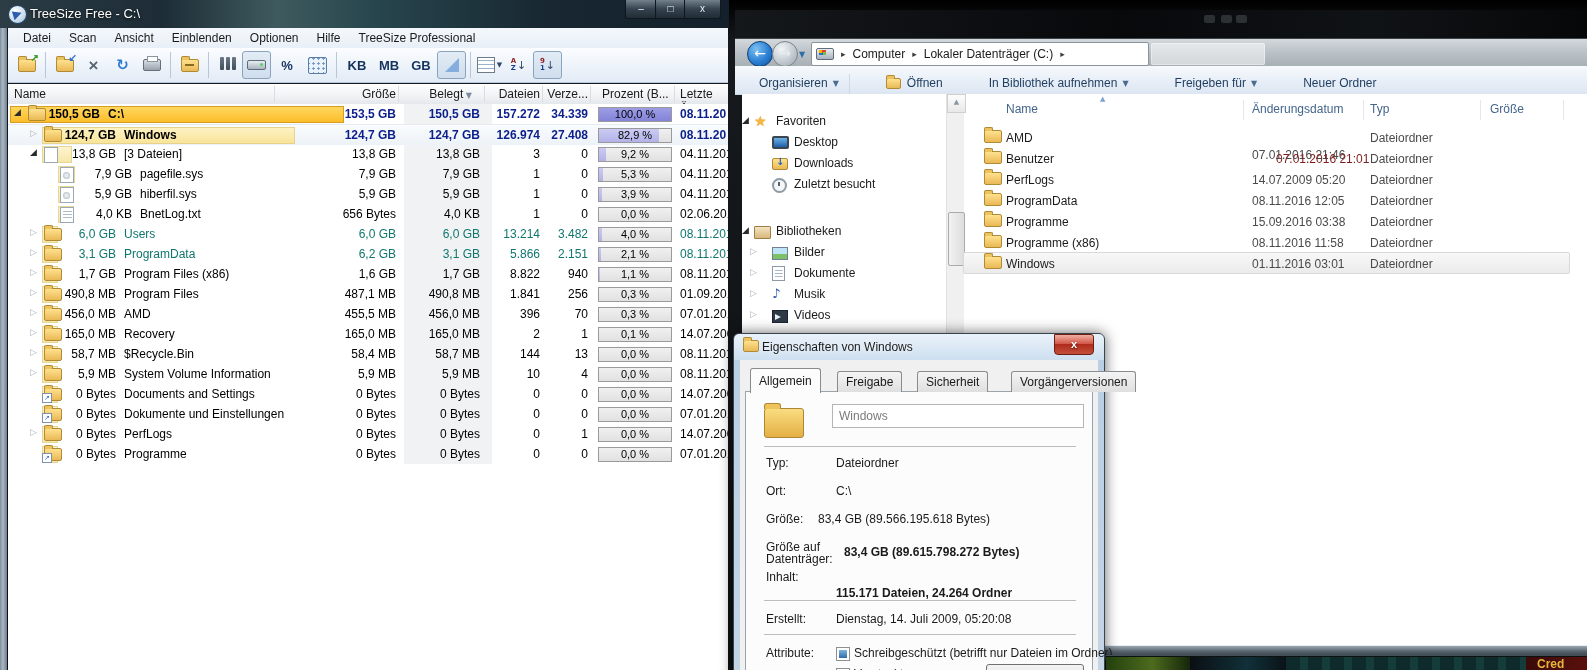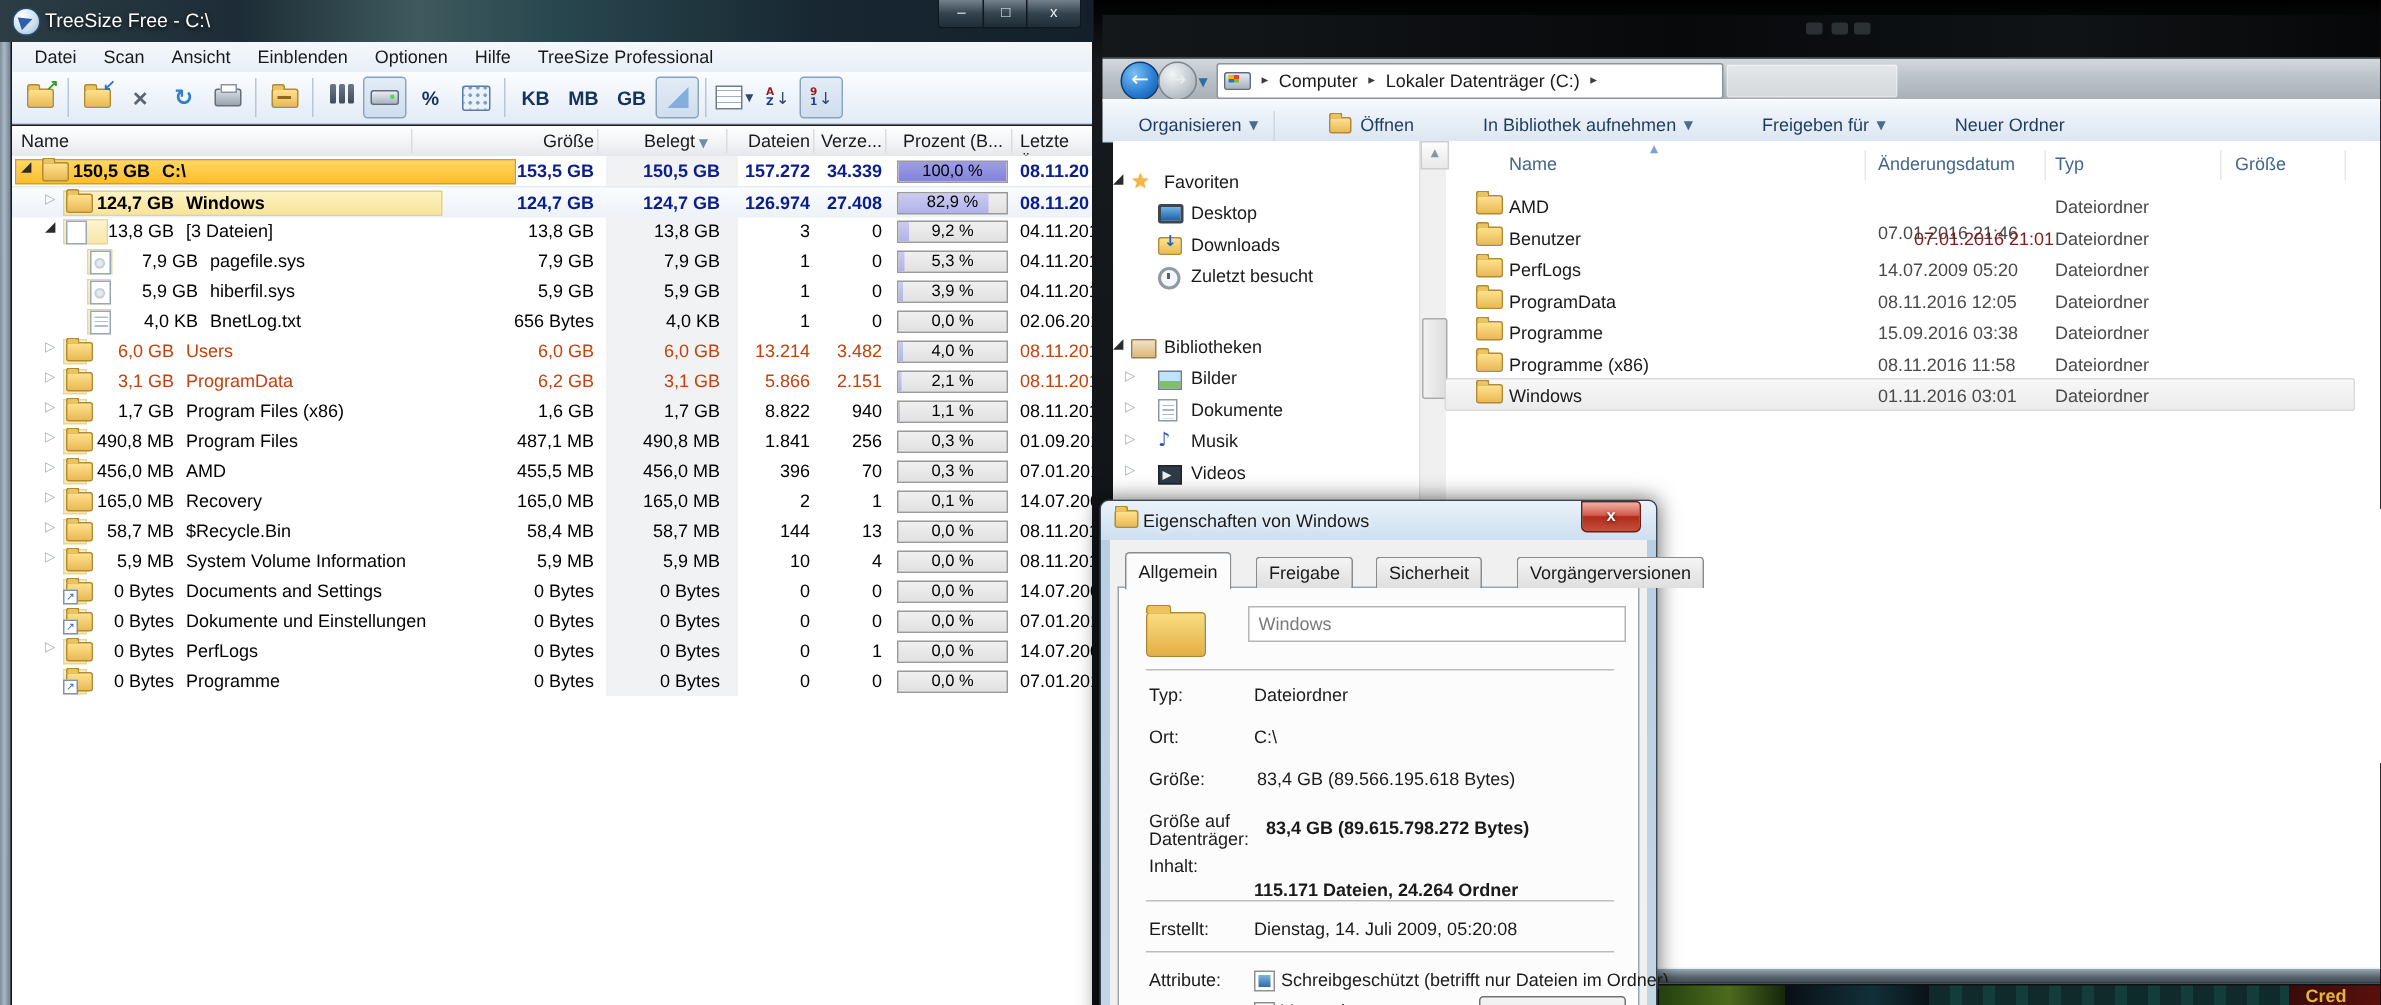--- a/index.html
+++ b/index.html
@@ -54,21 +54,21 @@
   .ch{position:absolute;top:3px;}
   .chsep{position:absolute;top:2px;width:1px;height:16px;background:#d9dde2;}
   .ts-body{position:absolute;left:8px;right:1px;top:104px;bottom:0;background:#fff;overflow:hidden;}
   .belegt-shade{position:absolute;left:396px;top:0;width:88px;height:360px;background:#f1f2f4;}
   .ts-row{position:absolute;left:0;width:100%;height:20px;font-size:12px;color:#000;}
   .ts-row.hot{background:linear-gradient(#fafcfe,#edf2f8);border-top:1px solid #e4ebf2;}
   .ts-row span{position:absolute;top:3px;white-space:nowrap;}
   .ts-row .num{text-align:right;}
   .c-navy .num,.c-navy .dt{color:#0a1e8c;font-weight:bold;}
   .c-navy .nm,.c-navy .sz{color:#000;font-weight:bold;}
-  .c-blue span{color:#c2410c;}
+  .c-blue span{color:#0f766e;}
   .exp{position:absolute;top:4px;width:11px;font-family:"DejaVu Sans",sans-serif;font-size:9px;line-height:11px;}
   .exp.open{color:#2b2b2b;} .exp.closed{color:#a7b2bd;}
   .rowicon{position:absolute;top:4px;}
   .ficon{width:12px;height:14px;background:#fff;border:1px solid #9aa7b5;position:relative;}
   .ficon.sys:after{content:"";position:absolute;left:2px;top:4px;width:7px;height:7px;border-radius:50%;
       background:radial-gradient(#e6ebef 30%,#97a3ae);}
   .ficon.text:after{content:"";position:absolute;left:2px;top:3px;right:1px;height:9px;
       background:repeating-linear-gradient(#aebccb 0 1px,transparent 1px 3px);}
   .lnk{position:absolute;left:-2px;bottom:-2px;width:8px;height:8px;background:#fff;border:1px solid #7d92ab;
       font-size:7px;line-height:8px;color:#2f62c4;text-align:center;font-family:"DejaVu Sans",sans-serif;}
@@ -808,21 +808,21 @@
           <div style="position: absolute; left: 18px; top: 16px;">
             <div class="bigfold"></div>
           </div>
           <div class="dlg-name" style="left: 86px; top: 12px; width: 244px;">Windows</div>
           <div class="dlg-sep" style="left: 18px; top: 54px; width: 312px;"></div>
           <div class="frow" style="left: 20px; top: 64px;">Typ:</div>
           <div class="frow" style="left: 90px; top: 64px;">Dateiordner</div>
           <div class="frow" style="left: 20px; top: 92px;">Ort:</div>
           <div class="frow" style="left: 90px; top: 92px;">C:\</div>
           <div class="frow" style="left: 20px; top: 120px;">Größe:</div>
-          <div class="frow" style="left: 92px; top: 120px;">83,4 GB (89.566.195.618 Bytes)</div>
+          <div class="frow" style="left: 72px; top: 120px;">83,4 GB (89.566.195.618 Bytes)</div>
           <div class="frow" style="left: 20px; top: 148px;">Größe auf</div>
           <div class="frow" style="left: 20px; top: 160px;">Datenträger:</div>
           <div class="frow" style="left: 98px; top: 153px; font-weight: bold;">83,4 GB (89.615.798.272 Bytes)</div>
           <div class="frow" style="left: 20px; top: 178px;">Inhalt:</div>
           <div class="frow" style="left: 90px; top: 194px; font-weight: bold;">115.171 Dateien, 24.264 Ordner</div>
           <div class="dlg-sep" style="left: 18px; top: 208px; width: 312px;"></div>
           <div class="frow" style="left: 20px; top: 220px;">Erstellt:</div>
           <div class="frow" style="left: 90px; top: 220px;">Dienstag, 14. Juli 2009, 05:20:08</div>
           <div class="dlg-sep" style="left: 18px; top: 242px; width: 312px;"></div>
           <div class="frow" style="left: 20px; top: 254px;">Attribute:</div>

